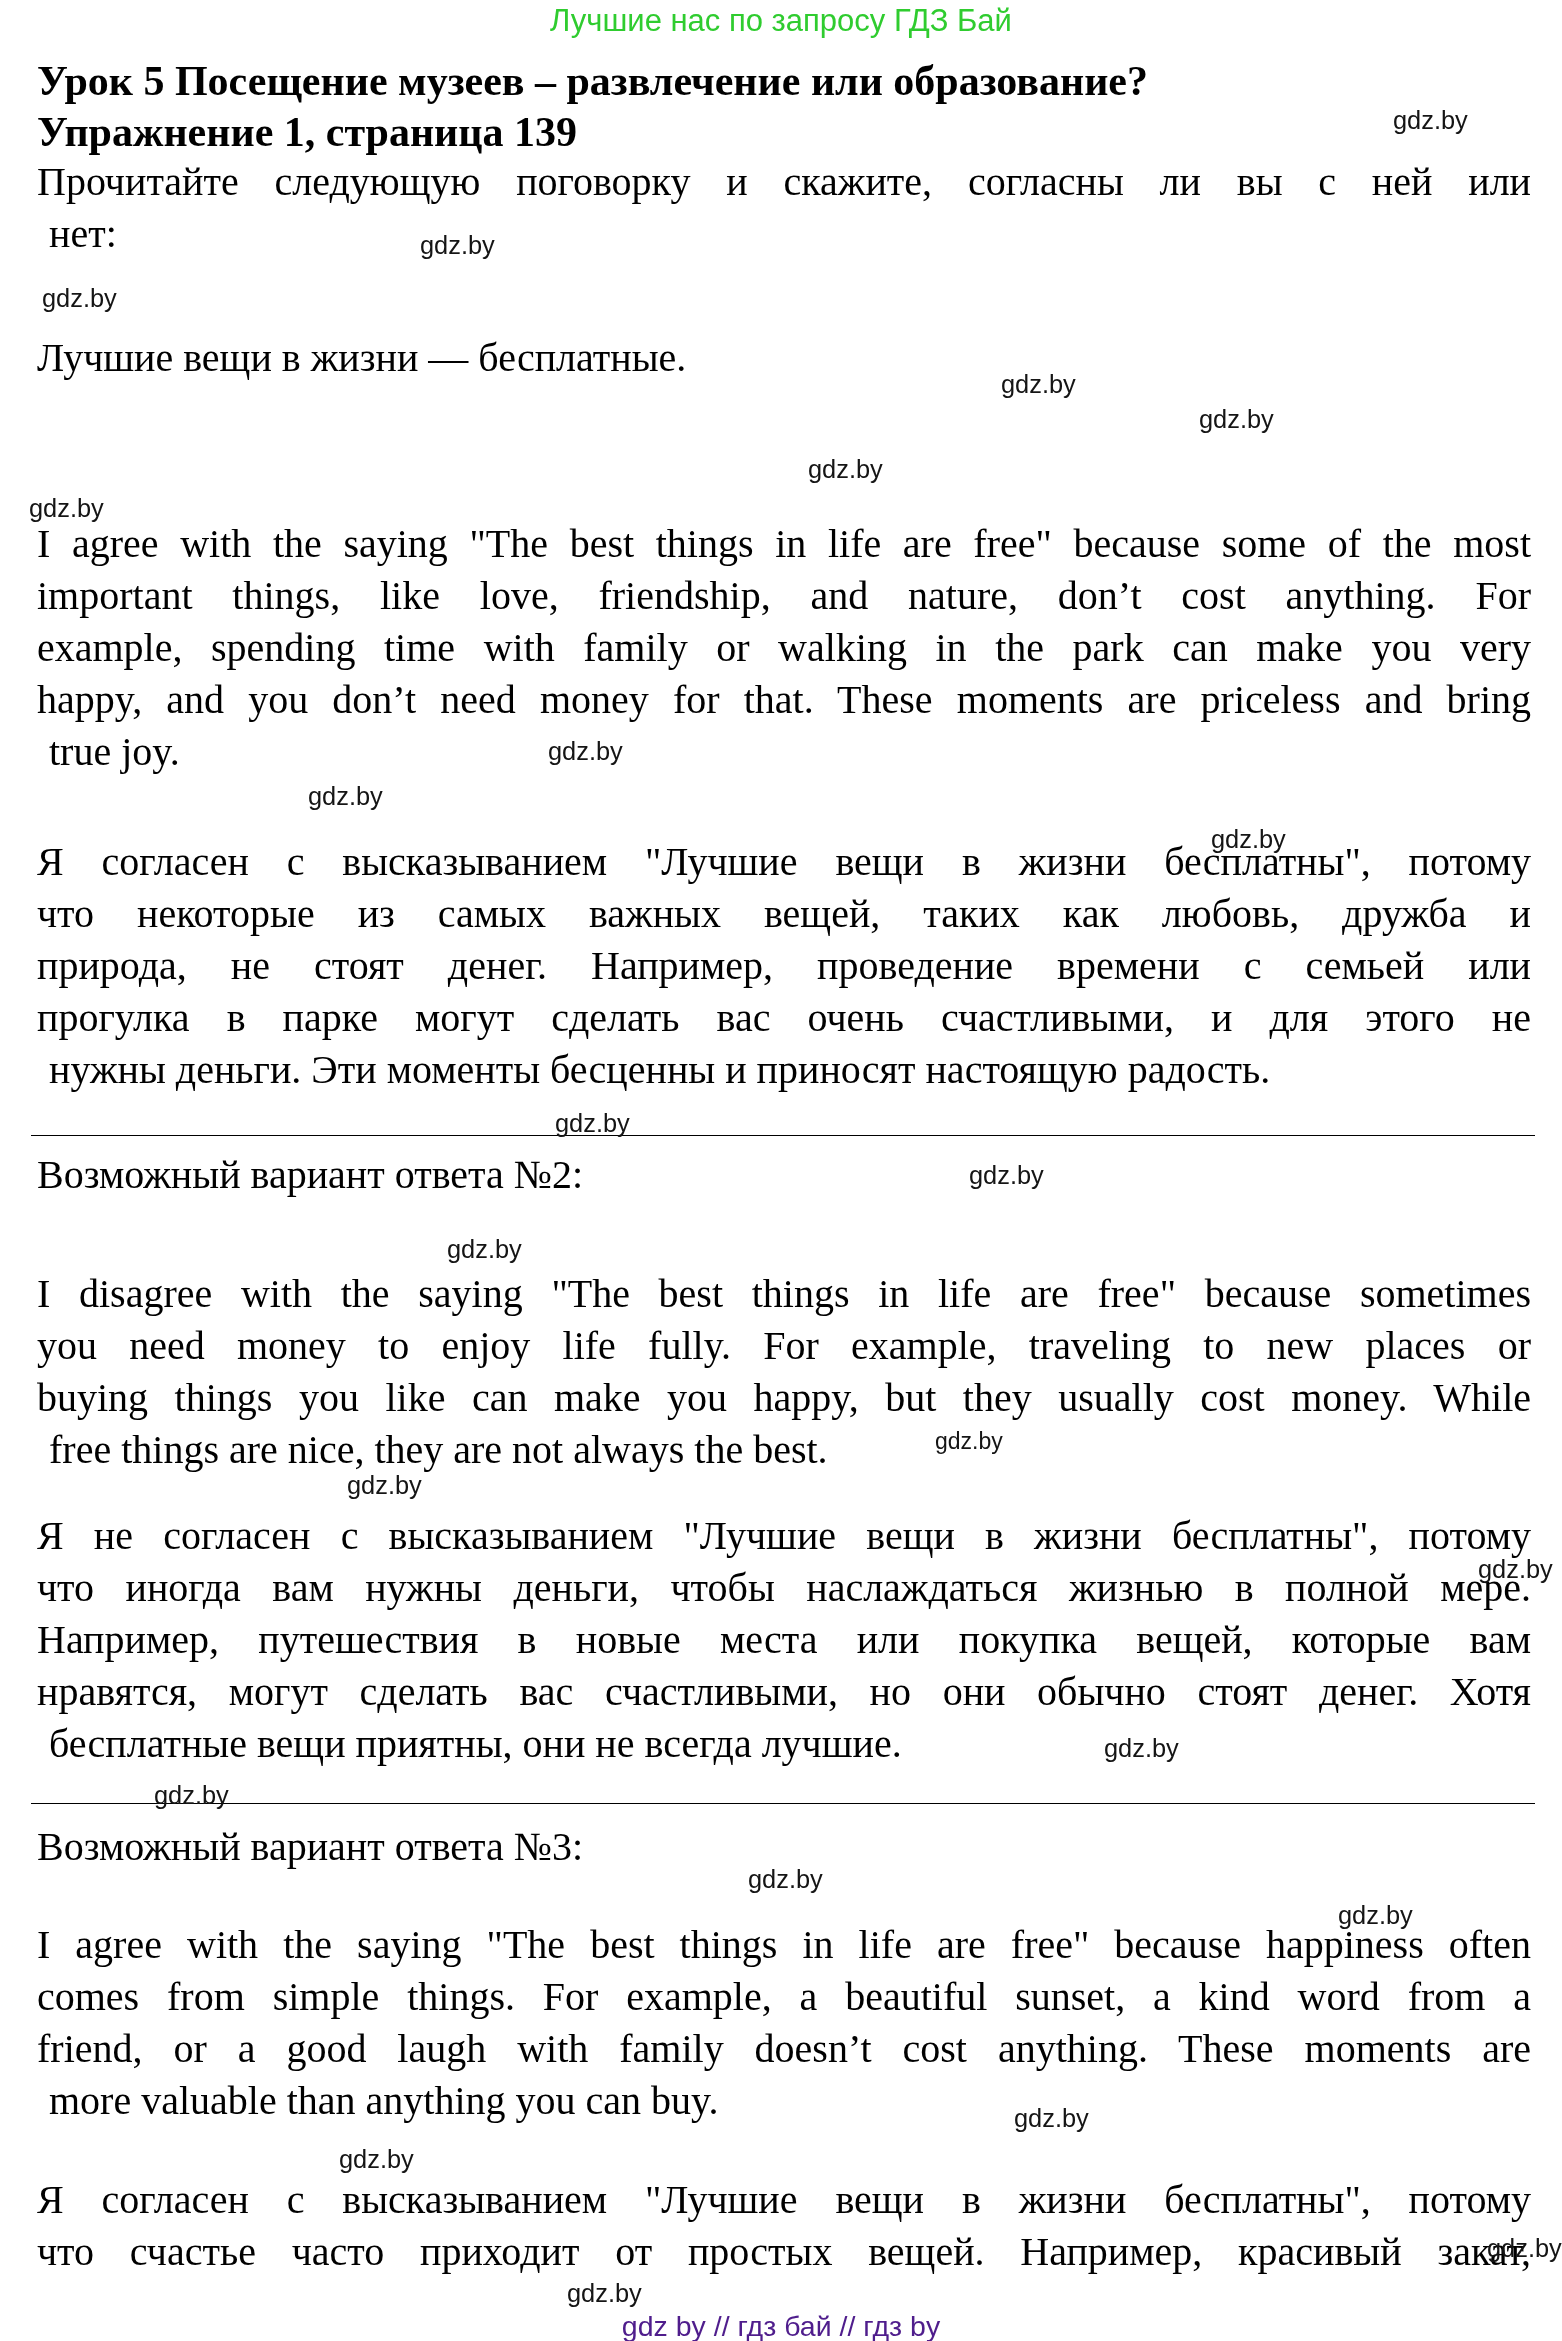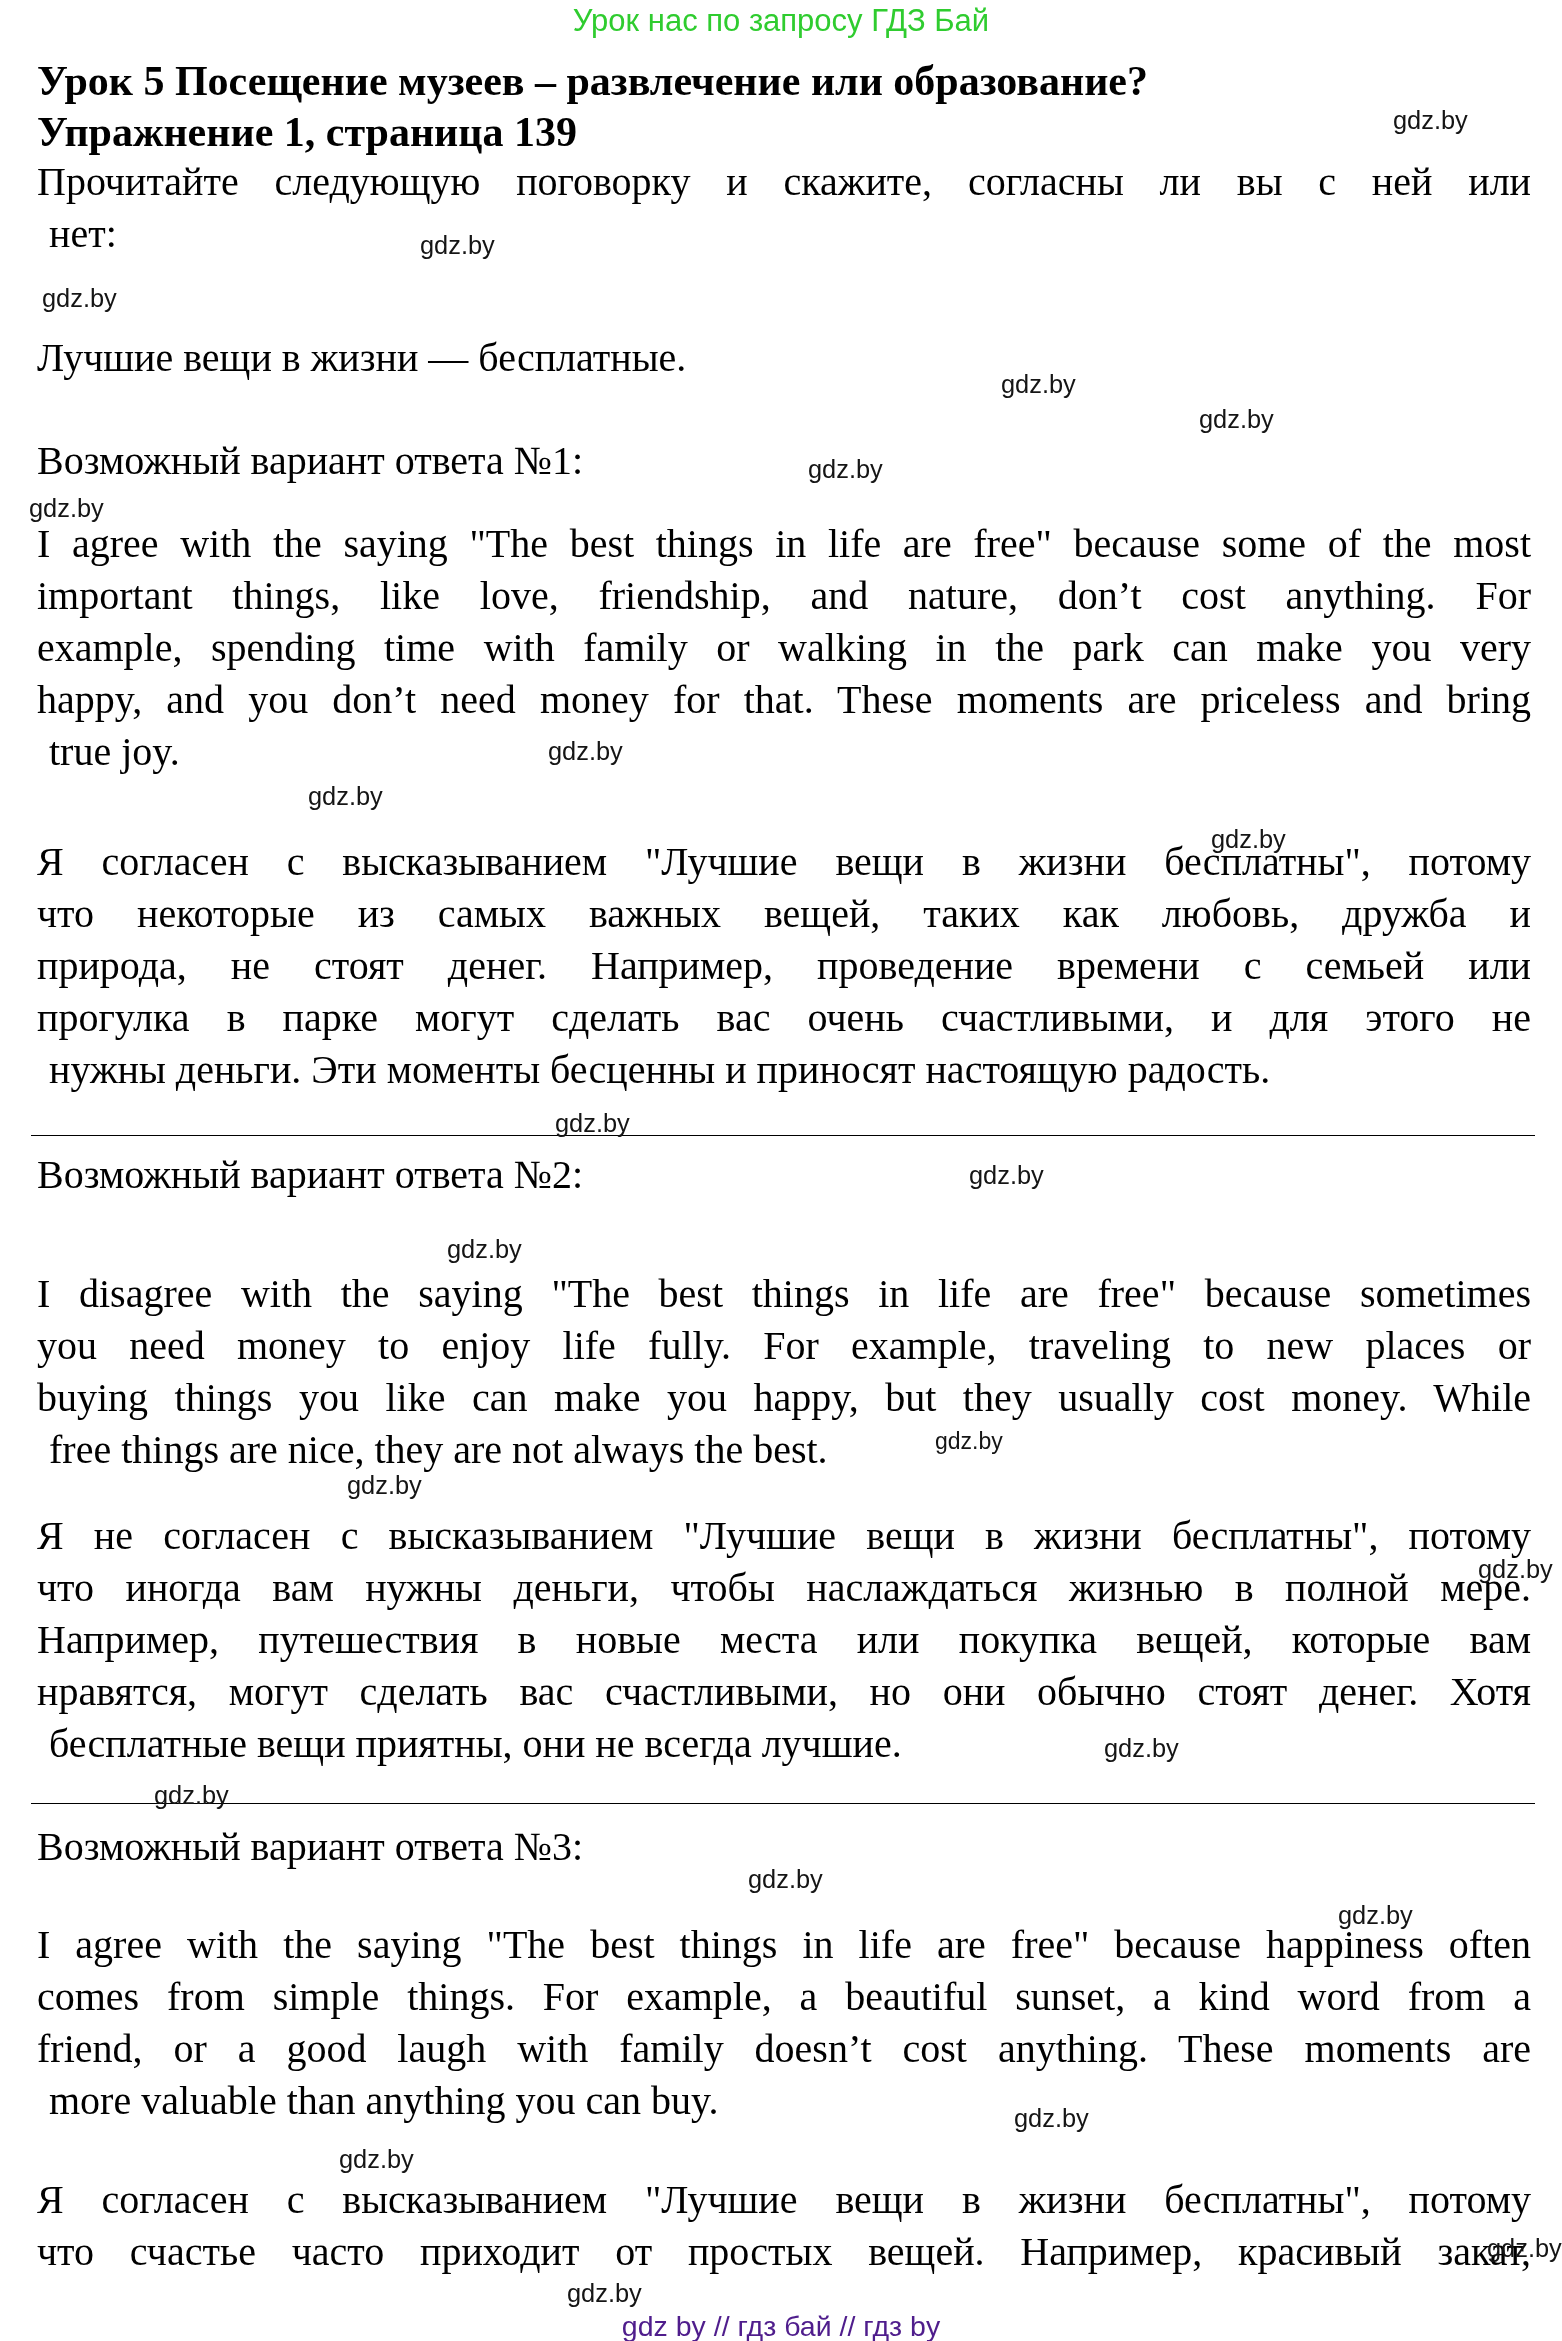--- a/index.html
+++ b/index.html
@@ -53,35 +53,34 @@
     text-align: center;
     font-family: "Liberation Sans", sans-serif;
     font-size: 28.5px; color: #4f1d8c;
   }
 </style>
 </head>
 <body>
 
 <div class="page">
 
-  <div class="promo">Урок нас по запросу ГДЗ Бай</div>
+  <div class="promo">Лучшие нас по запросу ГДЗ Бай</div>
 
   <div class="titleblock">
     <div>Урок 5 Посещение музеев – развлечение или образование?</div>
     <div>Упражнение 1, страница 139</div>
   </div>
 
   <div class="tblock" style="top:156px">
       <div class="jline">Прочитайте следующую поговорку и скажите, согласны ли вы с ней или</div>
       <div class="jline jlast">нет:</div>
     </div>
 
   <div class="tblock" style="top:332px">Лучшие вещи в жизни — бесплатные.</div>
 
-  <div class="tblock heading" style="top:435px">Возможный вариант ответа №1:</div>
   <div class="tblock" style="top:518px">
       <div class="jline">I agree with the saying "The best things in life are free" because some of the most</div>
       <div class="jline">important things, like love, friendship, and nature, don’t cost anything. For</div>
       <div class="jline">example, spending time with family or walking in the park can make you very</div>
       <div class="jline">happy, and you don’t need money for that. These moments are priceless and bring</div>
       <div class="jline jlast">true joy.</div>
     </div>
   <div class="tblock" style="top:836px">
       <div class="jline">Я согласен с высказыванием "Лучшие вещи в жизни бесплатны", потому</div>
       <div class="jline">что некоторые из самых важных вещей, таких как любовь, дружба и</div>

